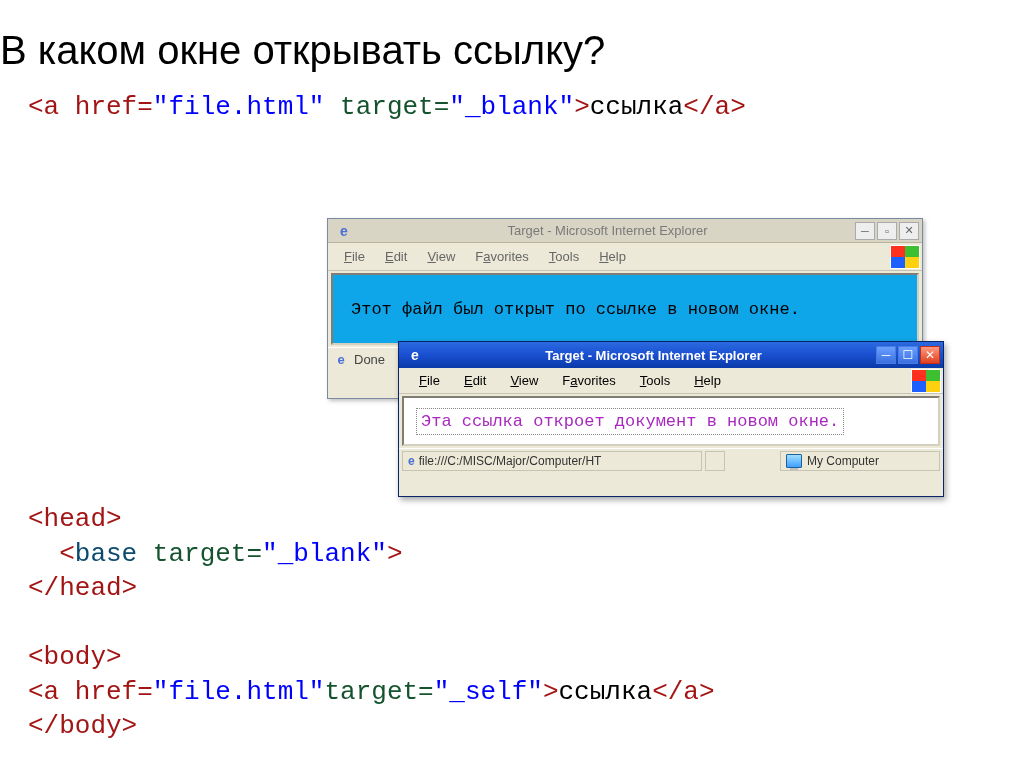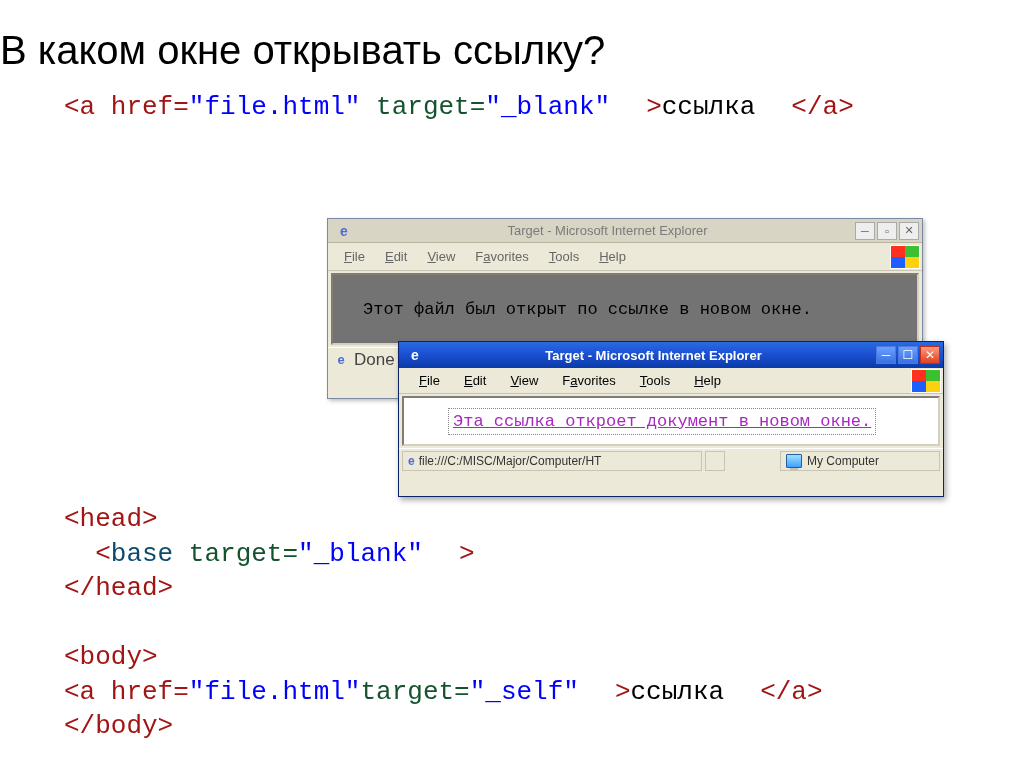--- a/index.html
+++ b/index.html
@@ -26,21 +26,21 @@
   }
   .code-block2 {
     position: absolute;
     left: 28px;
     top: 502px;
     font-family: "Courier New", monospace;
     font-size: 26px;
     line-height: 1.33;
   }
   .c-black { color: #000; text-align: right; }
-  .c-brown { color: #a31515; margin-left: 36px; }
+  .c-brown { color: #a31515; }
   .c-red { color: #14532d; font-family: Liberation Mono, monospace; }
   .c-blue { color: #00f; }
   .c-green { color: #0c4a6e; }
 
   
   .win-back {
     position: absolute;
     left: 327px;
     top: 218px;
     width: 596px;
@@ -74,43 +74,43 @@
     height: 28px;
     display:flex;align-items:center;
     background:#ece9d8;
     border-bottom:1px solid #c8c4b4;
     padding-left:8px;
     gap: 4px;
   }
   .wb-menu .m { color:#666; padding:3px 8px; }
   .wb-menu .m u { text-decoration: underline; }
   .wb-content {
-    background:#737373;
+    background:#0ea5e9;
     border:2px inset #d4d0c0;
     margin:2px 3px;
     height:72px;
     display:flex;align-items:center;
-    padding-left:30px;
+    padding-left:18px;
     font-family:"Courier New",monospace;
     font-size:17px;
     color:#000;
   }
   .wb-status {
     height:24px;
     display:flex;align-items:center;
     border-top:1px solid #fff;
     padding:0 4px;
     gap:4px;
   }
   .wb-status .ico {
     width:18px;height:18px;color:#4a6fd4;
     display:flex;align-items:center;justify-content:center;
     font-size:13px;font-weight:bold;
   }
-  .wb-status .txt { color:#444;font-size:17px; }
+  .wb-status .txt { color:#444;font-size:13px; }
 
   
   .win-front {
     position: absolute;
     left: 398px;
     top: 341px;
     width: 546px;
     height: 156px;
     border: 1px solid #0a246a;
     background: #ece9d8;
@@ -151,24 +151,23 @@
   .wf-logo span:nth-child(2){background:#3cbf30;}
   .wf-logo span:nth-child(3){background:#1e60ff;}
   .wf-logo span:nth-child(4){background:#ffd010;}
   .wf-content {
     background:#fff;border:2px inset #d4d0c0;
     margin:2px 3px;height:50px;
     display:flex;align-items:center;padding-left:14px;
   }
   .wf-link {
     font-family:"Courier New",monospace;font-size:17px;
-    color:#a828c0;text-decoration:underline;
+    color:#a828c0;
     outline:1px dotted #888;outline-offset:1px;
     padding:2px 3px;
-    margin-left:32px;
   }
   .wf-status {
     height:24px;display:flex;align-items:center;
     border-top:1px solid #fff;padding:0 3px;gap:3px;
   }
   .wf-status .cell {
     border:1px solid #c8c4b4;height:20px;
     display:flex;align-items:center;padding:0 5px;
     background:#ece9d8;font-size:12px;color:#333;
   }

